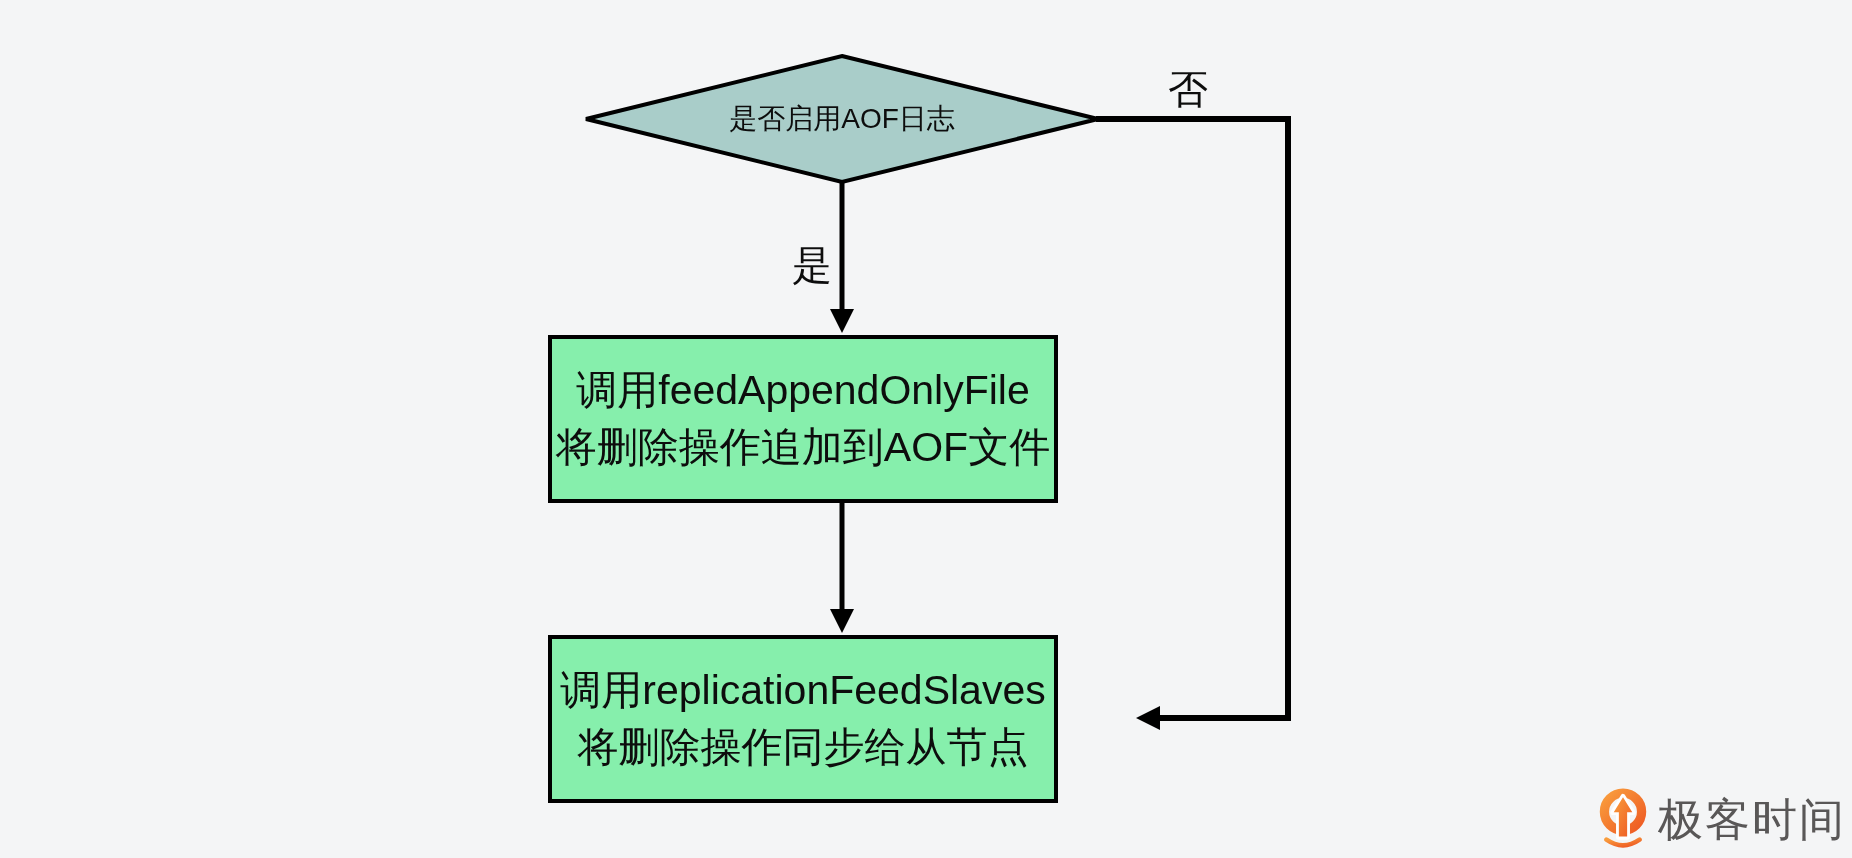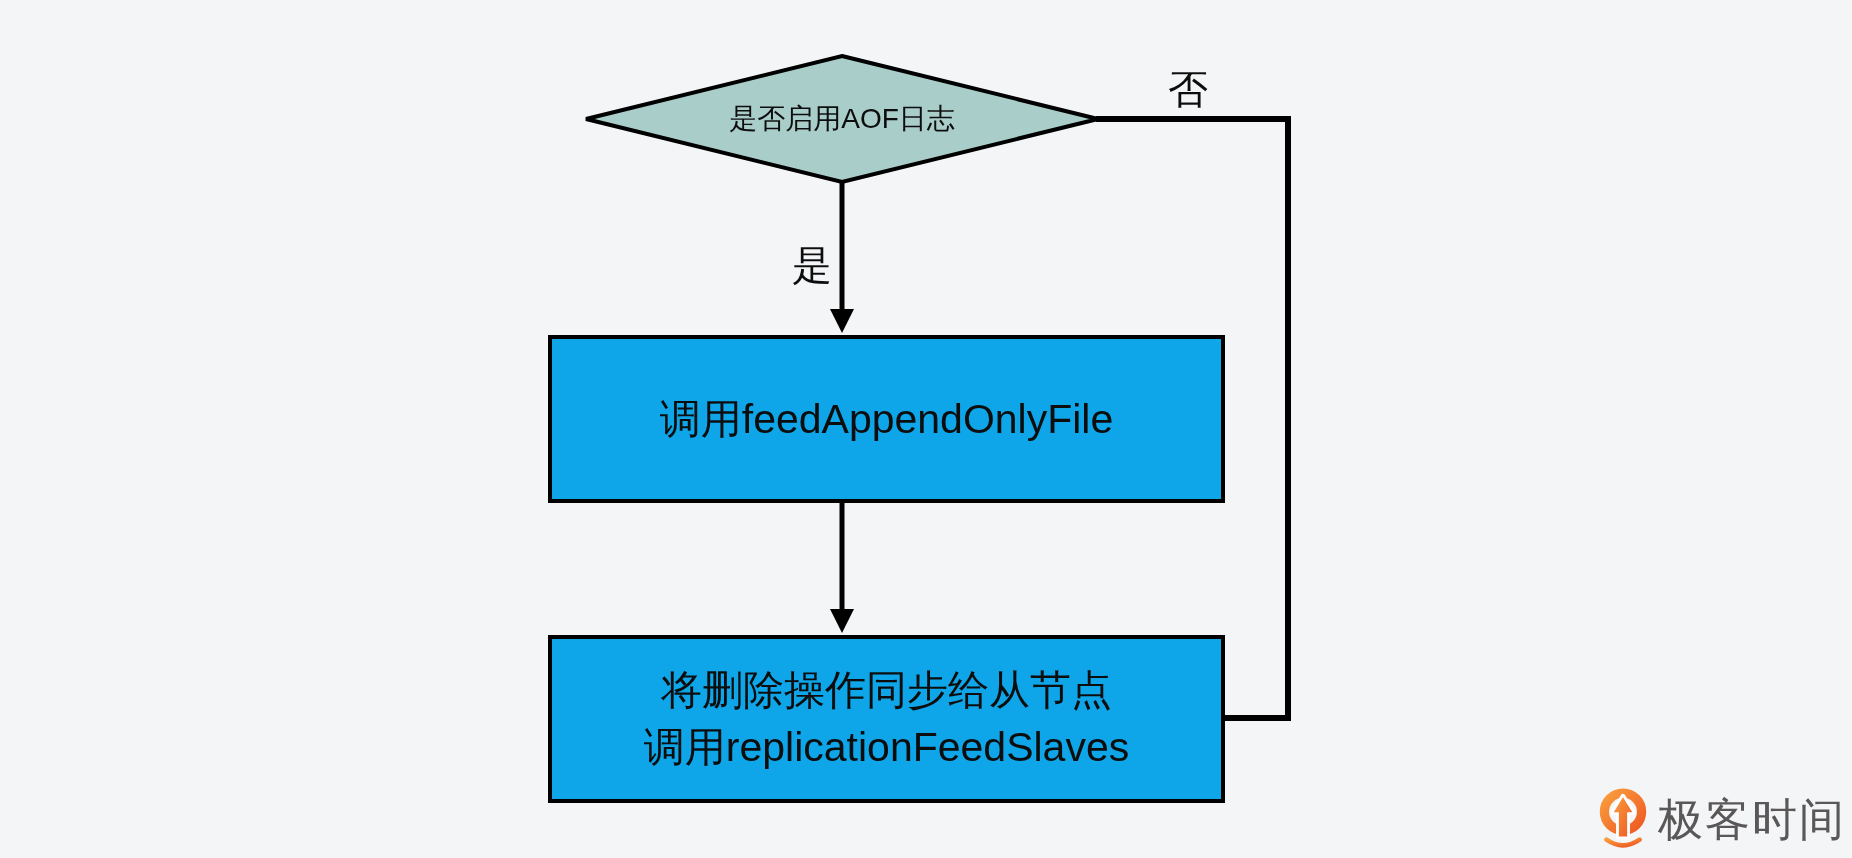--- a/index.html
+++ b/index.html
@@ -34,23 +34,23 @@
     width: 512px;
     height: 126px;
     display: flex;
     align-items: center;
     justify-content: center;
     font-size: 28px;
   }
   .process-box {
     position: absolute;
     left: 548px;
-    width: 677px;
+    width: 510px;
     height: 168px;
-    background: #0ea5e9;
+    background: #86efac;
     border: 4px solid #000;
     box-sizing: border-box;
     display: flex;
     flex-direction: column;
     align-items: center;
     justify-content: center;
     font-size: 41px;
     line-height: 57px;
     color: #0d0d0d;
     text-align: center;
@@ -101,25 +101,26 @@
     <polygon points="1136,718 1160,706 1160,730" fill="#000"></polygon>
   </svg>
 
   <div class="node-label decision-label">是否启用AOF日志</div>
 
   <div class="edge-label yes-label">是</div>
   <div class="edge-label no-label">否</div>
 
   <div class="process-box process-box-1">
     <span>调用feedAppendOnlyFile</span>
+    <span>将删除操作追加到AOF文件</span>
   </div>
 
   <div class="process-box process-box-2">
+    <span>调用replicationFeedSlaves</span>
     <span>将删除操作同步给从节点</span>
-    <span>调用replicationFeedSlaves</span>
   </div>
 
   <div class="brand-logo">
     <svg class="brand-logo-icon" viewBox="0 0 96 124" xmlns="http://www.w3.org/2000/svg">
       <defs>
         <linearGradient id="gk-grad" x1="0" y1="0" x2="1" y2="1">
           <stop offset="0" stop-color="#f99d3d"></stop>
           <stop offset="1" stop-color="#ee5a23"></stop>
         </linearGradient>
       </defs>

